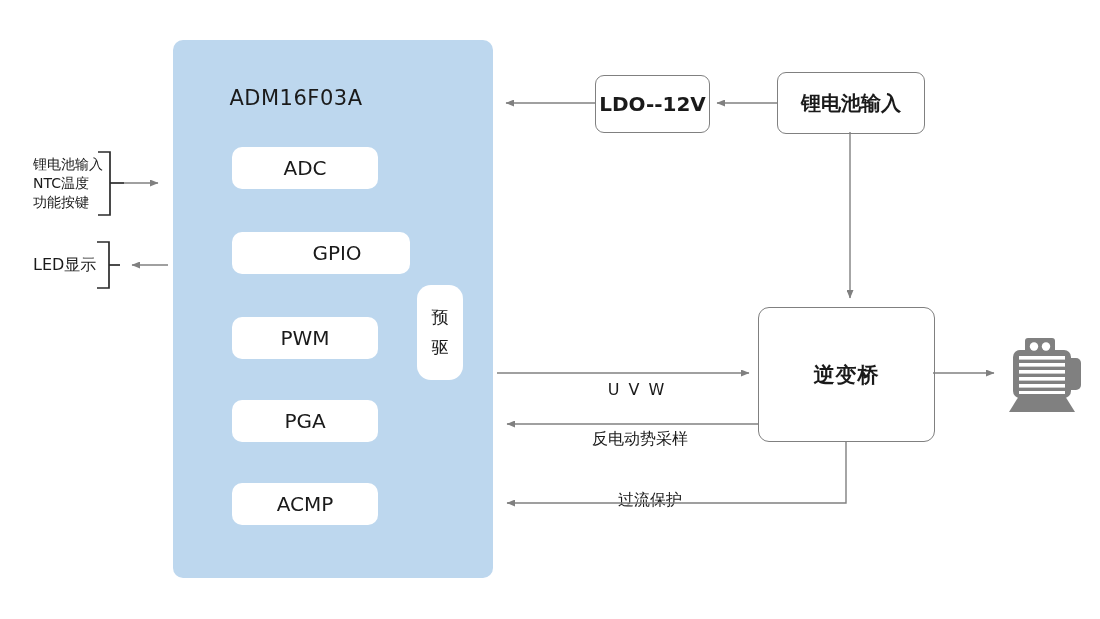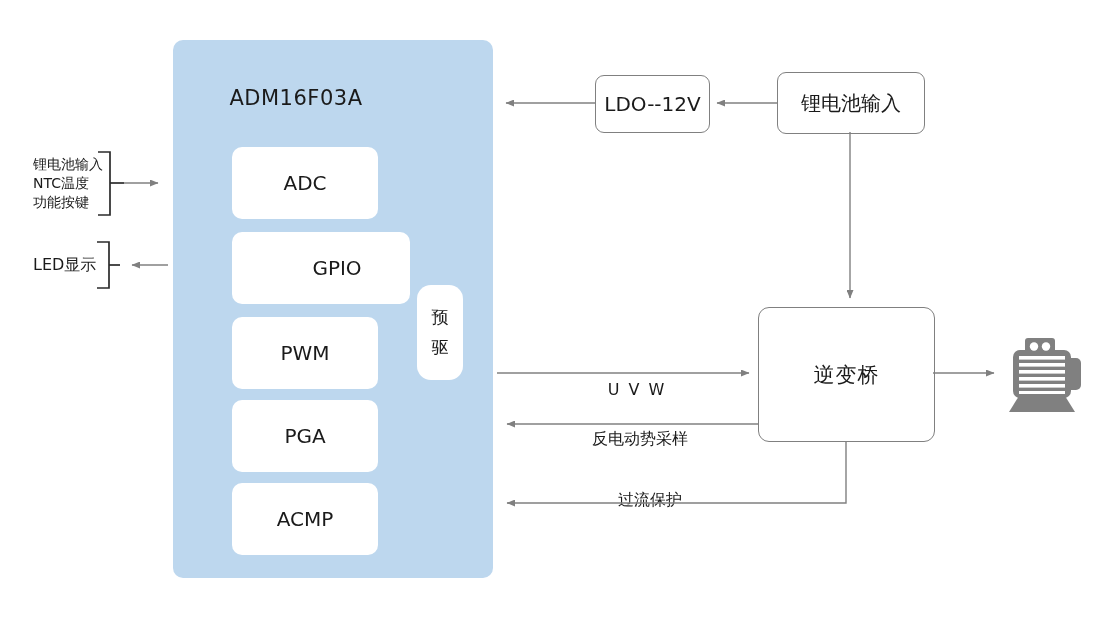--- a/index.html
+++ b/index.html
@@ -3,31 +3,31 @@
 <meta charset="utf-8">
 <style>
   html,body{margin:0;padding:0;background:#fff;}
   body{font-family:"DejaVu Sans","Liberation Sans",sans-serif;color:#1a1a1a;}
   .canvas{position:relative;width:1100px;height:619px;background:#ffffff;overflow:hidden;}
 
   .mcu-box{position:absolute;left:173px;top:40px;width:320px;height:538px;
            background:#BDD7EE;border-radius:10px;}
   .mcu-title{position:absolute;left:156px;top:86px;width:280px;text-align:center;
              font-size:21px;letter-spacing:.5px;}
-  .module{position:absolute;left:232px;width:146px;height:72px;background:#ffffff;
+  .module{position:absolute;left:232px;width:146px;height:42px;background:#ffffff;
           border-radius:10px;display:flex;align-items:center;justify-content:center;
           font-size:20px;}
   .m-adc{top:147px;} .m-gpio{top:232px;padding-left:32px;} .m-pwm{top:317px;} .m-pga{top:400px;} .m-acmp{top:483px;}
   .predriver{position:absolute;left:417px;top:285px;width:46px;height:95px;background:#ffffff;
              border-radius:14px;display:flex;align-items:center;justify-content:center;
              font-size:17px;line-height:1.75;}
   .predriver .vtext{width:1em;word-break:break-all;text-align:right;}
 
   .obox{position:absolute;background:#ffffff;border:1.5px solid #808080;border-radius:9px;
-        display:flex;align-items:center;justify-content:center;}
+        display:flex;align-items:center;justify-content:center;font-weight:bold;}
   .ldo{left:595px;top:75px;width:113px;height:56px;font-size:20px;}
   .battery{left:777px;top:72px;width:146px;height:60px;font-size:20px;}
   .inverter{left:758px;top:307px;width:175px;height:133px;font-size:21px;border-radius:11px;letter-spacing:1px;}
 
   .side-inputs{position:absolute;left:33px;top:155px;font-size:14px;line-height:19px;white-space:nowrap;}
   .led-label{position:absolute;left:33px;top:255px;font-size:16px;white-space:nowrap;}
 
   .flow-label{position:absolute;transform:translateX(-50%);font-size:16px;white-space:nowrap;}
   .lbl-uvw{left:637px;top:380px;letter-spacing:2px;}
   .lbl-bemf{left:640px;top:429px;}

